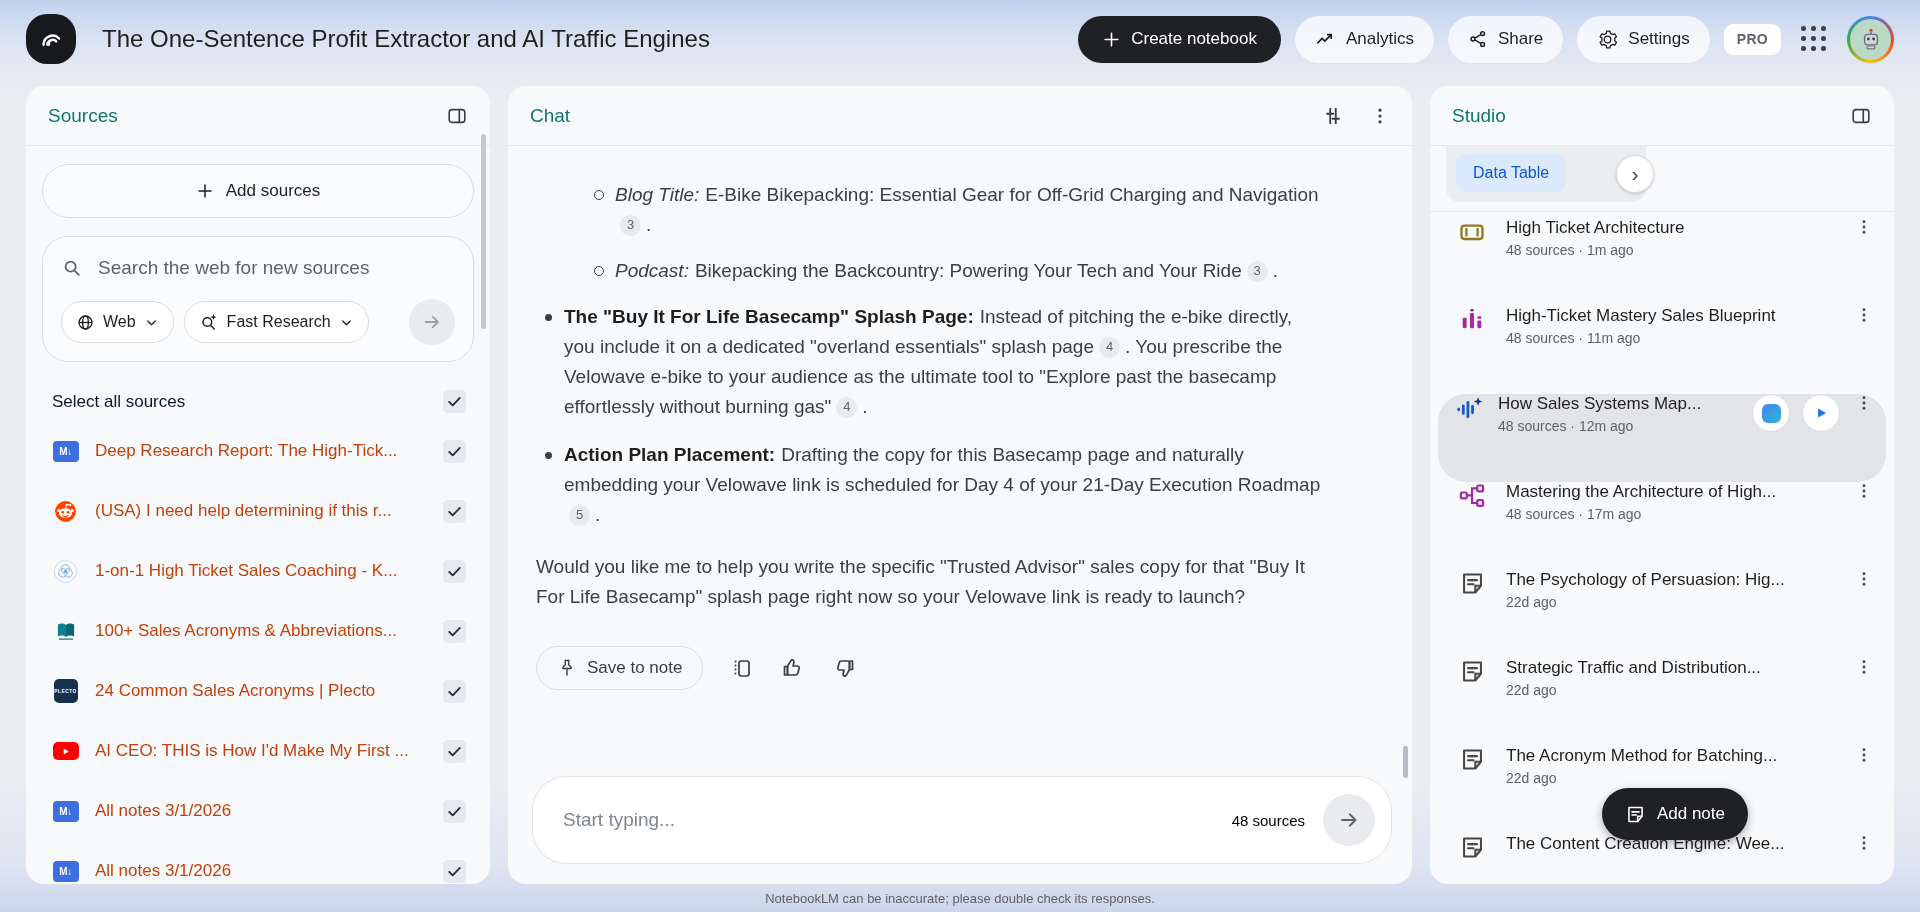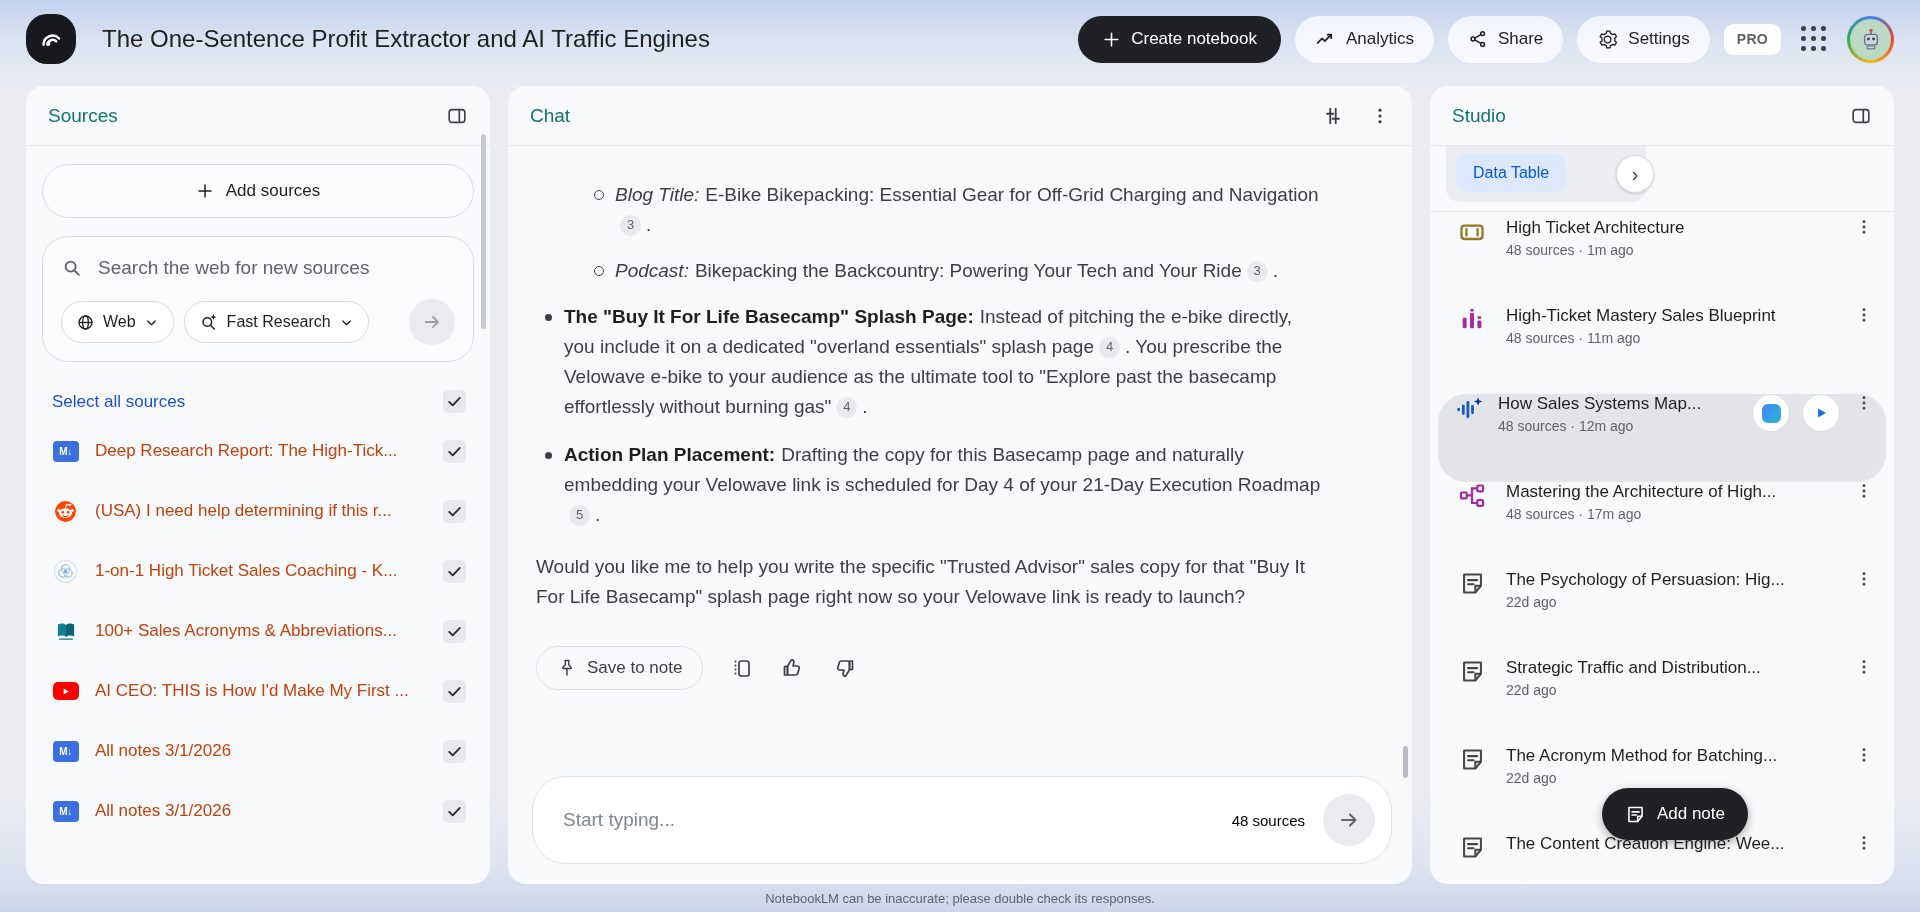--- a/index.html
+++ b/index.html
@@ -37,21 +37,21 @@
   
   .src-body { padding:0 16px; flex:1; overflow:hidden; }
   .addsrc { margin-top:18px; width:100%; height:54px; border-radius:27px; border:1px solid #d9dce1; background:#fbfcfe; display:flex; align-items:center; justify-content:center; gap:12px; font-size:17px; color:#1f1f1f; cursor:pointer; }
   .searchcard { margin-top:18px; border:1px solid #d9dce1; background:#fbfcfe; border-radius:26px; padding:20px 18px 16px; }
   .srow1 { display:flex; align-items:center; gap:15px; }
   .srow1 input { border:none; outline:none; background:transparent; font-size:19px; color:#1f1f1f; flex:1; font-family:"Liberation Sans",sans-serif; }
   .srow1 input::placeholder { color:#5f6368; }
   .srow2 { display:flex; align-items:center; gap:10px; margin-top:20px; }
   .fchip { height:42px; border-radius:22px; border:1px solid #dadce0; background:#fff; display:flex; align-items:center; gap:8px; padding:0 14px; font-size:16px; color:#1f1f1f; cursor:pointer; }
   .gocirc { margin-left:auto; width:46px; height:46px; border-radius:50%; background:#e9ebef; display:flex; align-items:center; justify-content:center; }
-  .selall { margin-top:20px; display:flex; align-items:center; padding:8px 8px 8px 10px; font-size:17px; color:#1d4ed8; }
+  .selall { margin-top:20px; display:flex; align-items:center; padding:8px 8px 8px 10px; font-size:17px; color:#0f172a; }
   .cbx { margin-left:auto; width:23px; height:23px; border-radius:5px; background:#e7e9ee; display:flex; align-items:center; justify-content:center; flex:none; cursor:pointer; }
   .src-row { height:60px; display:flex; align-items:center; gap:16px; padding:0 8px 0 10px; cursor:pointer; }
   .src-ic { width:27px; height:27px; flex:none; display:flex; align-items:center; justify-content:center; }
   .src-title { font-size:17px; color:#c2410c; flex:1; white-space:nowrap; overflow:hidden; min-width:0; }
   .mdicon { width:26px; height:21px; background:#3b6fe0; border-radius:4px; color:#fff; font-size:10px; font-weight:700; display:flex; align-items:center; justify-content:center; letter-spacing:-.5px; }
   .plecto { width:24px; height:24px; background:#16304e; border-radius:5px; color:#fff; font-size:5px; font-weight:700; display:flex; align-items:center; justify-content:center; letter-spacing:.4px; }
   .ytic { width:26px; height:18px; background:#ff0000; border-radius:5px; display:flex; align-items:center; justify-content:center; }
   .scrollthumb { position:absolute; right:4px; width:5px; border-radius:3px; background:#c6c9cf; }
 
   
@@ -290,20 +290,31 @@
         </span>
         <span class="src-title">100+ Sales Acronyms &amp; Abbreviations...</span>
         <span class="cbx">
             <svg width="17" height="17" viewBox="0 0 24 24">
               <path d="M4.5 12.5l5 5L19.5 7" stroke="#2a2d31" stroke-width="2.6" fill="none" stroke-linecap="round" stroke-linejoin="round"></path>
             </svg>
           </span>
       </div>
       <div class="src-row">
         <span class="src-ic">
+            <span class="plecto">PLECTO</span>
+          </span>
+        <span class="src-title">24 Common Sales Acronyms | Plecto</span>
+        <span class="cbx">
+            <svg width="17" height="17" viewBox="0 0 24 24">
+              <path d="M4.5 12.5l5 5L19.5 7" stroke="#2a2d31" stroke-width="2.6" fill="none" stroke-linecap="round" stroke-linejoin="round"></path>
+            </svg>
+          </span>
+      </div>
+      <div class="src-row">
+        <span class="src-ic">
             <span class="ytic">
               <svg width="11" height="11" viewBox="0 0 24 24">
                 <path d="M8 5.5l11 6.5-11 6.5z" fill="#fff"></path>
               </svg>
             </span>
           </span>
         <span class="src-title">AI CEO: THIS is How I'd Make My First ...</span>
         <span class="cbx">
             <svg width="17" height="17" viewBox="0 0 24 24">
               <path d="M4.5 12.5l5 5L19.5 7" stroke="#2a2d31" stroke-width="2.6" fill="none" stroke-linecap="round" stroke-linejoin="round"></path>

